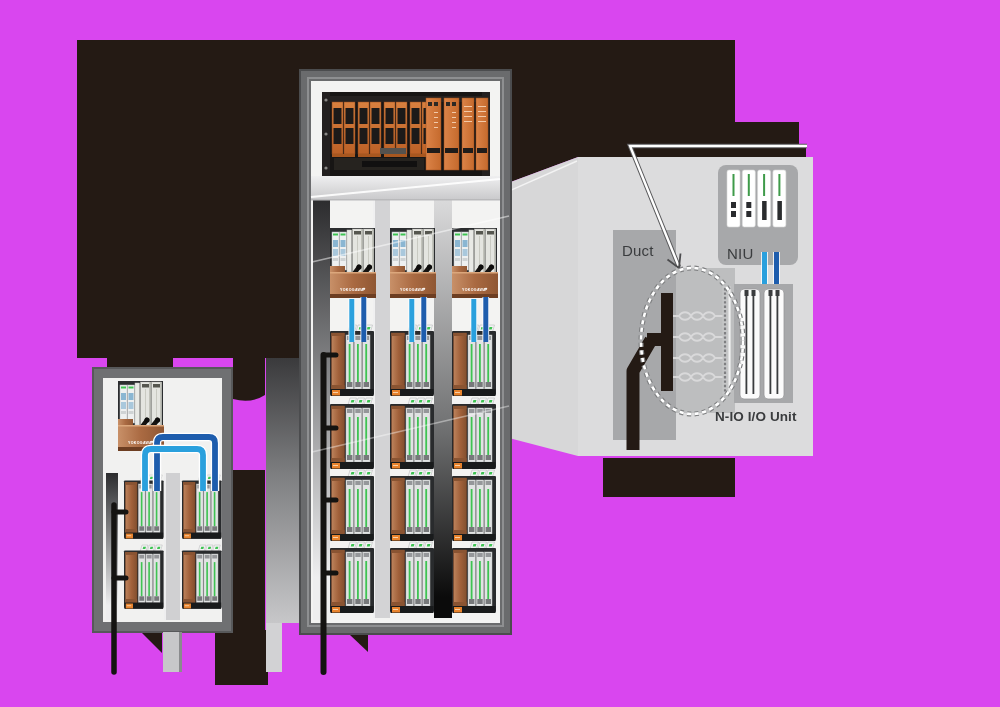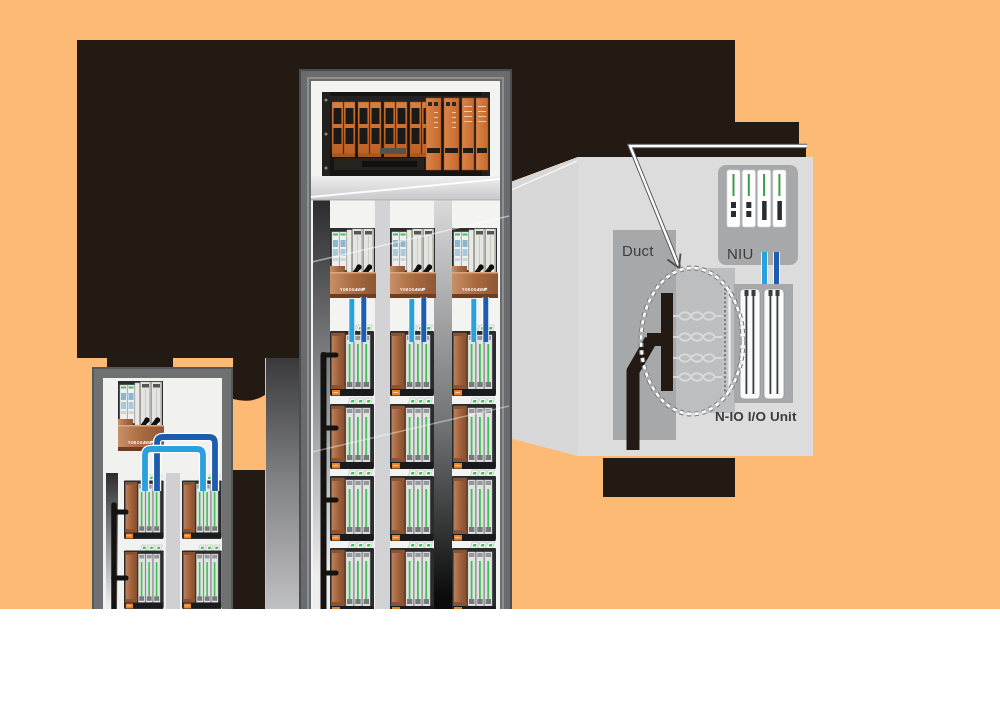--- a/index.html
+++ b/index.html
@@ -1,16 +1,16 @@
 <!DOCTYPE html>
 <html style="--ink: #241a14; --panel: #dcdcdd; --box-gray: #a7a8aa; --wire-gray: #bdbebf; --blue-light: #2aa0dd; --blue-dark: #1e5dad; --green-led: #3ec352; --frame-gray: #6a6b6d; --interior: #f3f3f2; --text-dark: #3a3c3e; --copper: #b5774f; --orange: #d0703a;"><head>
 <meta charset="utf-8">
 <style>
   html,body{margin:0;padding:0;background:#fff;}
-  .stage{position:relative;width:1000px;height:609px;background:#fdba74;overflow:hidden;
+  .stage{position:relative;width:1000px;height:707px;background:#d946ef;overflow:hidden;
          font-family:"Liberation Sans",sans-serif;}
   svg{position:absolute;left:0;top:0;}
   :root{
     --ink:#241a14; --panel:#dcdcdd; --box-gray:#a7a8aa; --wire-gray:#bdbebf;
     --blue-light:#2aa0dd; --blue-dark:#1e5dad; --green-led:#3ec352;
     --frame-gray:#6a6b6d; --interior:#f3f3f2; --text-dark:#3a3c3e;
     --copper:#b5774f; --orange:#d0703a;
   }
   .ink{fill:var(--ink);}
   text{font-family:"Liberation Sans","DejaVu Sans",sans-serif;fill:var(--text-dark);}

